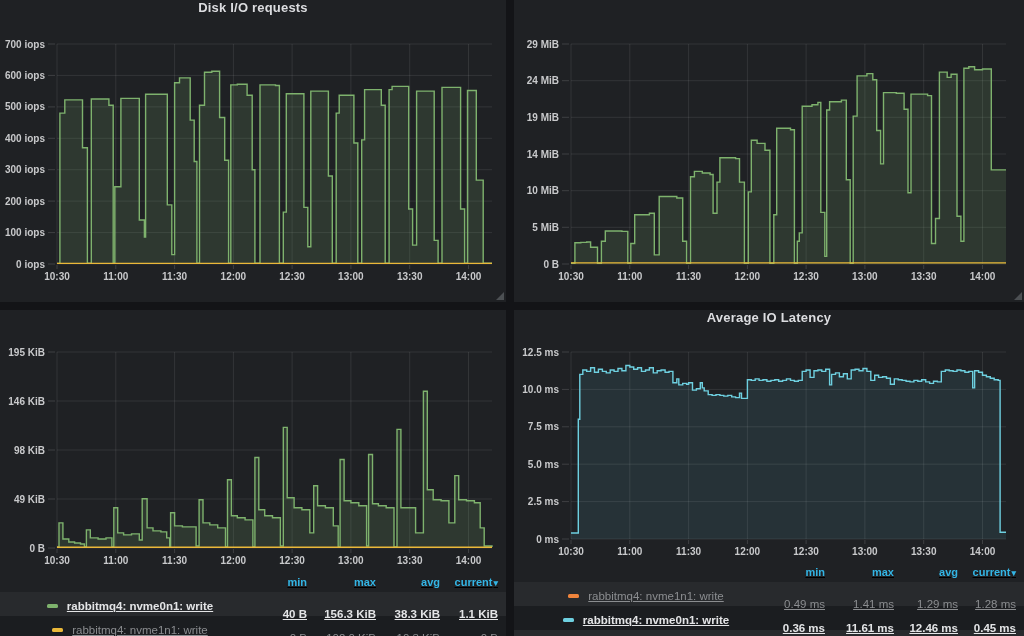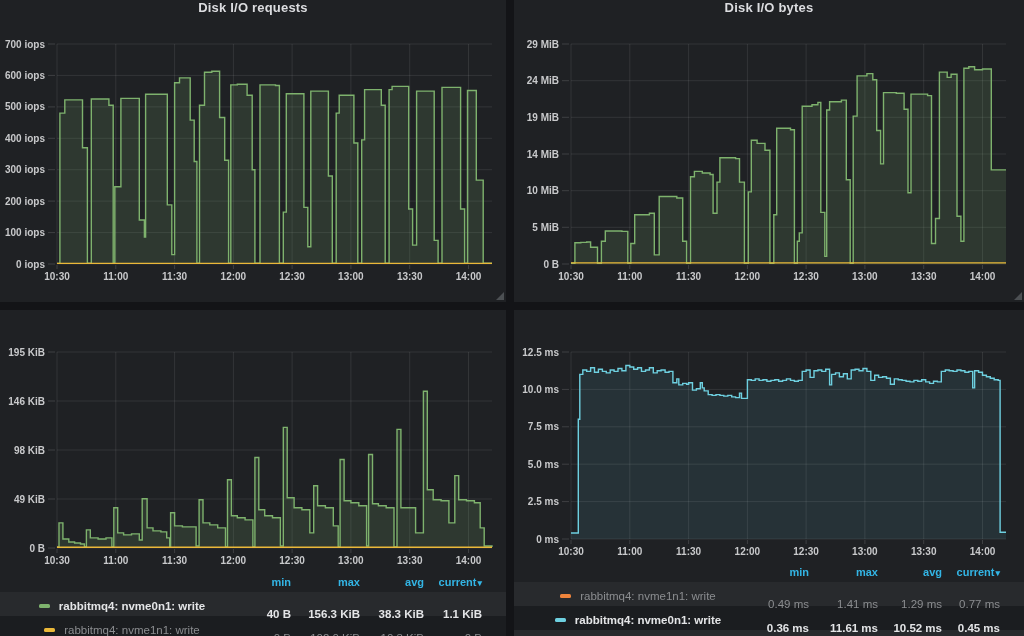--- a/index.html
+++ b/index.html
@@ -10,21 +10,21 @@
   .panel-header{position:absolute;top:0;left:0;right:0;height:26px;
     display:flex;justify-content:center;cursor:pointer;z-index:3;}
   .panel-title{font-size:13px;font-weight:700;color:#dcdde0;letter-spacing:.2px;}
   .chart-region{position:absolute;inset:0;}
   .chart-region svg{position:absolute;top:0;left:0;}
   svg text{font-family:"Liberation Sans",sans-serif;font-size:10px;font-weight:700;fill:#c8c9cb;}
   .resize-handle{position:absolute;right:2px;bottom:2px;width:0;height:0;
     border-bottom:8px solid #55585c;border-left:8px solid transparent;opacity:.85;cursor:nwse-resize;z-index:4;}
   .legend{position:absolute;left:0;right:0;z-index:3;}
   .legend-grid{display:grid;grid-template-columns:1fr 70px 69px 64px 58px;
-    padding-right:24px;align-items:center;}
+    padding-right:8px;align-items:center;text-decoration:underline;}
   .legend-head{height:20px;}
   .legend-head .stat-h{color:#33b5e5;font-size:11px;font-weight:700;text-align:right;cursor:pointer;}
   .legend-row{height:24px;font-size:11.5px;color:#e4e5e7;font-weight:700;}
   .legend-row.dim{color:#8b8d90;font-weight:400;}
   .legend-row.odd{background:rgba(255,255,255,0.045);}
   .legend-row.even{background:rgba(0,0,0,0.10);}
   .legend-row .stat{text-align:right;margin-top:16px;}
   .legend-label-cell{display:flex;align-items:center;gap:9px;padding-left:23px;cursor:pointer;justify-content:center;}
   .swatch{width:11px;height:4px;border-radius:1.5px;display:inline-block;flex:0 0 11px;}
   .sort-arrow{font-size:9px;margin-left:1px;}
@@ -93,23 +93,20 @@
           <path d="M57.0 263.4H59.9V113.1H64.8V99.9H82.5V147.7H87.4V263.1H91.3V99.0H108.9V105.3H113.2V263.1H114.8V186.7H120.9V98.4H139.3V220.0H144.4V237.0H145.6V94.3H167.3V204.9H171.8V254.6H174.6V82.7H179.5V77.9H190.2V120.1H194.2V161.5H196.9V263.1H199.5V105.3H204.5V72.3H211.8V71.3H219.6V117.5H224.7V160.3H228.6V263.1H230.8V84.9H237.3V84.2H247.1V95.2H252.2V169.7H254.9V263.1H260.0V84.9H275.5V85.5H279.4V263.1H283.3V212.1H286.3V93.7H303.9V207.4H307.8V246.7H310.8V91.1H328.4V176.0H332.3V263.1H336.2V113.1H339.2V95.2H353.9V143.0H357.8V263.1H361.7V139.9H364.6V89.6H381.3V105.3H385.2V263.1H389.1V89.6H392.1V86.4H408.7V209.0H412.6V245.1H416.6V91.1H434.2V240.4H438.1V263.1H442.0V87.4H460.6V209.0H464.6V263.1H467.5V90.5H476.3V180.1H482.2V180.1H483.2V263.1H492.0V263.1H492V264.0H57.0Z" fill="#7eb26d" fill-opacity="0.16" stroke="none"></path>
           <path d="M57.0 263.4H59.9V113.1H64.8V99.9H82.5V147.7H87.4V263.1H91.3V99.0H108.9V105.3H113.2V263.1H114.8V186.7H120.9V98.4H139.3V220.0H144.4V237.0H145.6V94.3H167.3V204.9H171.8V254.6H174.6V82.7H179.5V77.9H190.2V120.1H194.2V161.5H196.9V263.1H199.5V105.3H204.5V72.3H211.8V71.3H219.6V117.5H224.7V160.3H228.6V263.1H230.8V84.9H237.3V84.2H247.1V95.2H252.2V169.7H254.9V263.1H260.0V84.9H275.5V85.5H279.4V263.1H283.3V212.1H286.3V93.7H303.9V207.4H307.8V246.7H310.8V91.1H328.4V176.0H332.3V263.1H336.2V113.1H339.2V95.2H353.9V143.0H357.8V263.1H361.7V139.9H364.6V89.6H381.3V105.3H385.2V263.1H389.1V89.6H392.1V86.4H408.7V209.0H412.6V245.1H416.6V91.1H434.2V240.4H438.1V263.1H442.0V87.4H460.6V209.0H464.6V263.1H467.5V90.5H476.3V180.1H482.2V180.1H483.2V263.1H492.0V263.1H492" fill="none" stroke="#7eb26d" stroke-width="1.4"></path>
           <path d="M57.0 263.4H492.0V263.4H492" fill="none" stroke="#eab839" stroke-width="1.4"></path>
           <rect x="57" y="44" width="435" height="220" fill="transparent" style="cursor:crosshair"></rect>
         </svg>
       </div>
     <div class="resize-handle"></div>
   </section>
 
   <section class="panel">
-    <header class="panel-header">
-      <span class="panel-title">Disk I/O bytes</span>
-    </header>
     <div class="chart-region" id="chart1">
         <svg width="510" height="302">
           <g>
             <line x1="57" y1="264" x2="492" y2="264" stroke="rgba(255,255,255,0.09)" stroke-width="1"></line>
             <line x1="48" y1="264" x2="55" y2="264" stroke="rgba(255,255,255,0.14)" stroke-width="1"></line>
             <line x1="57" y1="227.3" x2="492" y2="227.3" stroke="rgba(255,255,255,0.09)" stroke-width="1"></line>
             <line x1="48" y1="227.3" x2="55" y2="227.3" stroke="rgba(255,255,255,0.14)" stroke-width="1"></line>
             <line x1="57" y1="190.7" x2="492" y2="190.7" stroke="rgba(255,255,255,0.09)" stroke-width="1"></line>
             <line x1="48" y1="190.7" x2="55" y2="190.7" stroke="rgba(255,255,255,0.14)" stroke-width="1"></line>
             <line x1="57" y1="154" x2="492" y2="154" stroke="rgba(255,255,255,0.09)" stroke-width="1"></line>
@@ -236,20 +233,23 @@
           </span>
           <span class="stat">0 B</span>
           <span class="stat">102.0 KiB</span>
           <span class="stat">10.3 KiB</span>
           <span class="stat">0 B</span>
         </div>
       </div>
   </section>
 
   <section class="panel">
+    <header class="panel-header">
+      <span class="panel-title">Average IO Latency</span>
+    </header>
     <div class="chart-region" id="chart3">
         <svg width="510" height="334">
           <g>
             <line x1="57" y1="229" x2="492" y2="229" stroke="rgba(255,255,255,0.09)" stroke-width="1"></line>
             <line x1="48" y1="229" x2="55" y2="229" stroke="rgba(255,255,255,0.14)" stroke-width="1"></line>
             <line x1="57" y1="191.6" x2="492" y2="191.6" stroke="rgba(255,255,255,0.09)" stroke-width="1"></line>
             <line x1="48" y1="191.6" x2="55" y2="191.6" stroke="rgba(255,255,255,0.14)" stroke-width="1"></line>
             <line x1="57" y1="154.2" x2="492" y2="154.2" stroke="rgba(255,255,255,0.09)" stroke-width="1"></line>
             <line x1="48" y1="154.2" x2="55" y2="154.2" stroke="rgba(255,255,255,0.14)" stroke-width="1"></line>
             <line x1="57" y1="116.8" x2="492" y2="116.8" stroke="rgba(255,255,255,0.09)" stroke-width="1"></line>
@@ -303,29 +303,29 @@
           <span class="stat-h">current<span class="sort-arrow">▾</span></span>
         </div>
         <div class="legend-grid legend-row odd dim">
           <span class="legend-label-cell">
             <span class="swatch" style="background: rgb(239, 132, 60);"></span>
             <span>rabbitmq4: nvme1n1: write</span>
           </span>
           <span class="stat">0.49 ms</span>
           <span class="stat">1.41 ms</span>
           <span class="stat">1.29 ms</span>
-          <span class="stat">0.77 ms</span>
+          <span class="stat">1.28 ms</span>
         </div>
         <div class="legend-grid legend-row even">
           <span class="legend-label-cell">
             <span class="swatch" style="background: rgb(110, 208, 224);"></span>
             <span>rabbitmq4: nvme0n1: write</span>
           </span>
           <span class="stat">0.36 ms</span>
           <span class="stat">11.61 ms</span>
-          <span class="stat">10.52 ms</span>
+          <span class="stat">12.46 ms</span>
           <span class="stat">0.45 ms</span>
         </div>
         <div class="legend-grid legend-row odd"></div>
       </div>
   </section>
 
 </div>
 
 </body></html>

